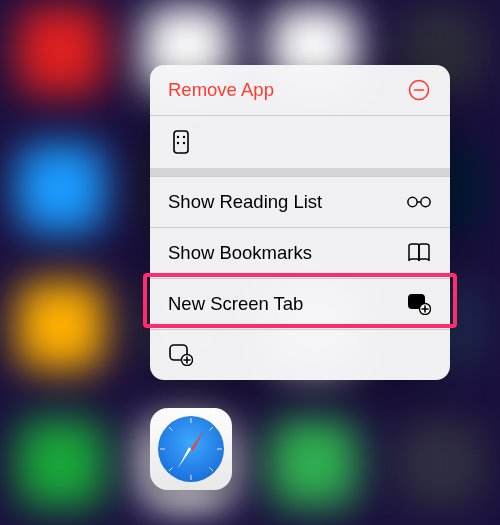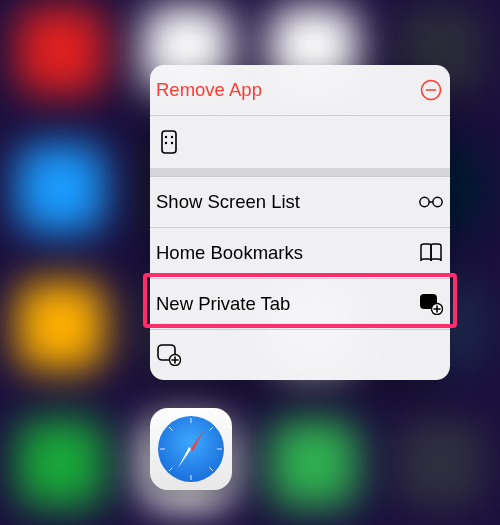--- a/index.html
+++ b/index.html
@@ -35,21 +35,21 @@
     width: 300px;
     background: rgba(245,245,247,0.98);
     border-radius: 14px;
     overflow: hidden;
     box-shadow: 0 10px 40px rgba(0,0,0,0.35);
   }
   .menu-item {
     display: flex;
     align-items: center;
     justify-content: space-between;
-    padding: 14px 6px;
+    padding: 14px 18px;
     font-size: 18.5px;
     color: #000;
     border-top: 0.5px solid rgba(0,0,0,0.15);
   }
   .menu-item:first-child { border-top: none; }
   .menu-item.destructive { color: #ff3b30; }
   .menu-item.destructive .menu-icon { color: #ff3b30; }
   .menu-sep {
     height: 8px;
     background: rgba(210,210,214,0.9);
@@ -135,42 +135,42 @@
           <circle cx="11" cy="7" r="1.2" fill="currentColor"></circle>
           <circle cx="5" cy="13" r="1.2" fill="currentColor"></circle>
           <circle cx="11" cy="13" r="1.2" fill="currentColor"></circle>
         </svg>
     </span>
   </div>
 
   <div class="menu-sep"></div>
 
   <div class="menu-item">
-    <span>Show Screen List</span>
+    <span>Show Reading List</span>
     <span class="menu-icon">
       <svg width="28" height="14" viewBox="0 0 28 14">
           <circle cx="7" cy="7" r="5" fill="none" stroke="currentColor" stroke-width="1.6"></circle>
           <circle cx="21" cy="7" r="5" fill="none" stroke="currentColor" stroke-width="1.6"></circle>
           <line x1="12" y1="7" x2="16" y2="7" stroke="currentColor" stroke-width="1.6"></line>
         </svg>
     </span>
   </div>
 
   <div class="menu-item">
-    <span>Home Bookmarks</span>
+    <span>Show Bookmarks</span>
     <span class="menu-icon">
       <svg width="24" height="20" viewBox="0 0 24 20">
           <path d="M2 3 C2 2 3 1 5 1 L10 1 C11 1 12 2 12 3 L12 18 C12 17 11 16 10 16 L5 16 C3 16 2 17 2 18 Z" fill="none" stroke="currentColor" stroke-width="1.5"></path>
           <path d="M22 3 C22 2 21 1 19 1 L14 1 C13 1 12 2 12 3 L12 18 C12 17 13 16 14 16 L19 16 C21 16 22 17 22 18 Z" fill="none" stroke="currentColor" stroke-width="1.5"></path>
         </svg>
     </span>
   </div>
 
   <div class="menu-item">
-    <span>New Private Tab</span>
+    <span>New Screen Tab</span>
     <span class="menu-icon">
       <svg width="24" height="22" viewBox="0 0 24 22">
           <rect x="1" y="1" width="17" height="15" rx="4" fill="currentColor"></rect>
           <circle cx="18" cy="16" r="5.5" fill="#fff" stroke="currentColor" stroke-width="1.4"></circle>
           <line x1="18" y1="13" x2="18" y2="19" stroke="currentColor" stroke-width="1.6" stroke-linecap="round"></line>
           <line x1="15" y1="16" x2="21" y2="16" stroke="currentColor" stroke-width="1.6" stroke-linecap="round"></line>
         </svg>
     </span>
   </div>
 

